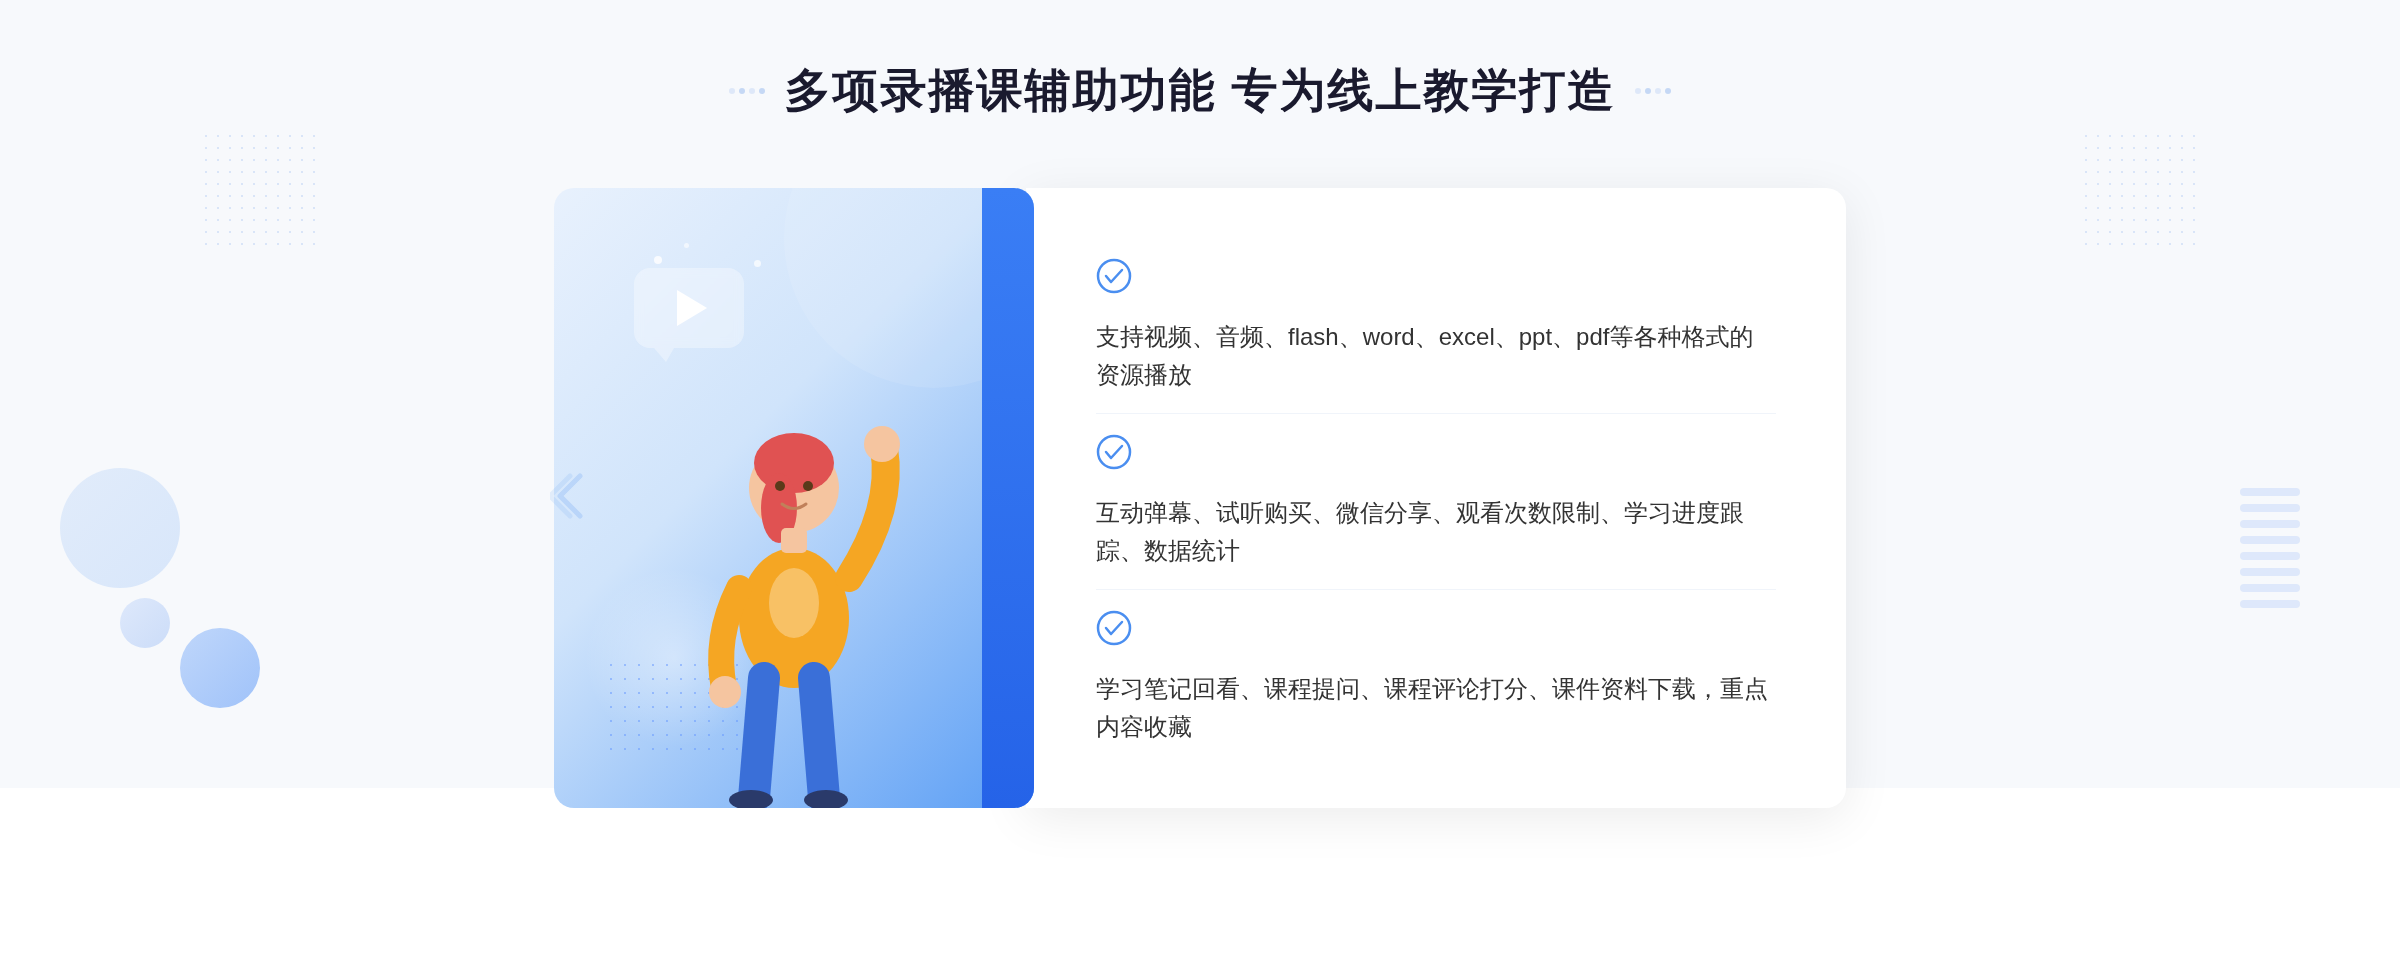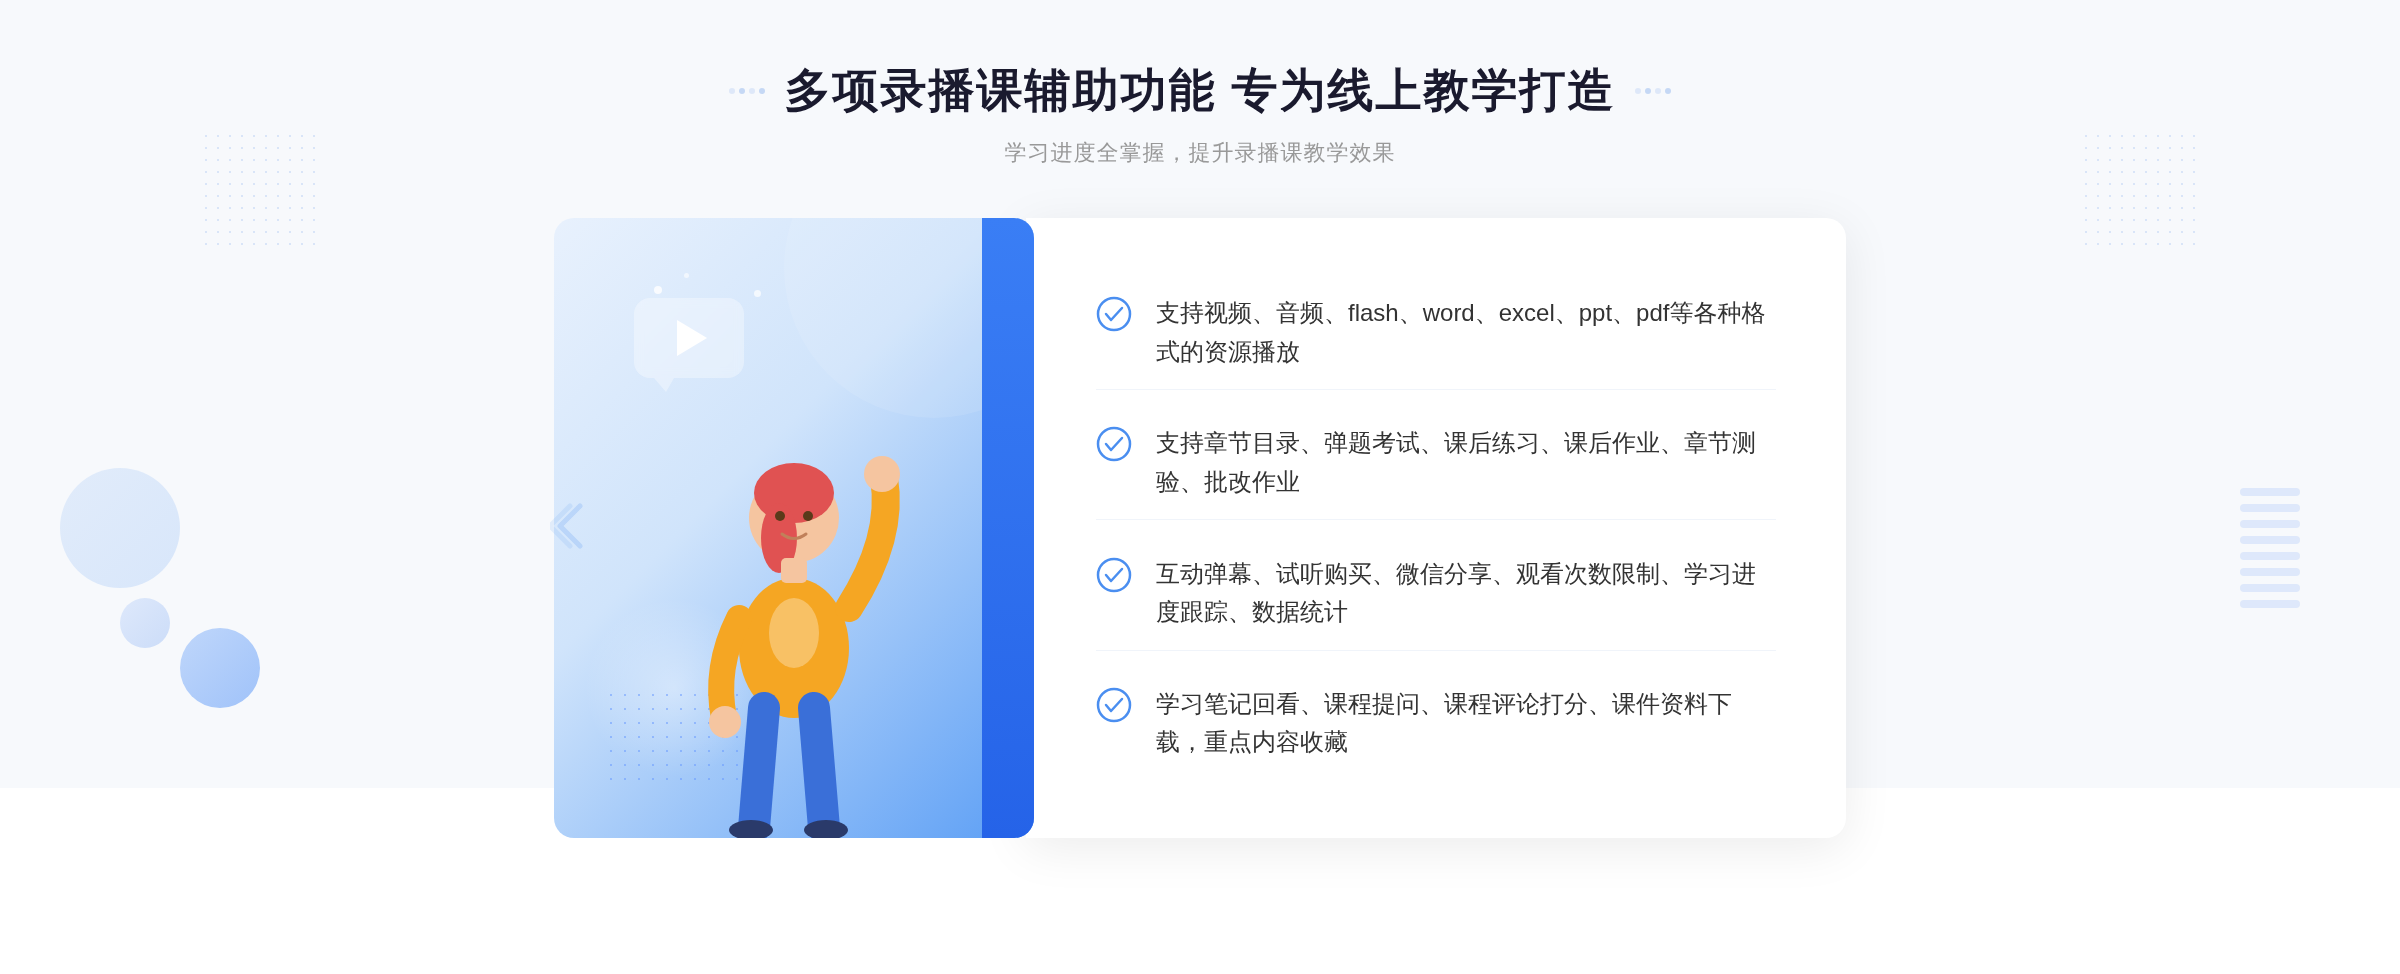--- a/index.html
+++ b/index.html
@@ -227,20 +227,21 @@
       justify-content: space-around;
       margin-left: -8px;
     }
 
     .feature-item {
       display: flex;
       align-items: flex-start;
       gap: 24px;
       padding: 18px 0;
       border-bottom: 1px solid #f0f4fa;
+      flex-direction: column;
     }
 
     .feature-item:last-child {
       border-bottom: none;
     }
 
     .check-icon {
       width: 36px;
       height: 36px;
       flex-shrink: 0;
@@ -335,21 +336,20 @@
         <span></span>
       </div>
       <h1 class="main-title">多项录播课辅助功能 专为线上教学打造</h1>
       <div class="title-decoration">
         <span></span>
         <span></span>
         <span></span>
         <span></span>
       </div>
     </div>
-    <p class="subtitle">学习进度全掌握，提升录播课教学效果</p>
   </div>
 
   <div class="content-area">
 
     <div class="illustration-card">
 
       <div class="play-bubble">
         <div class="play-bubble-bg">
           <div class="play-triangle"></div>
         </div>
@@ -410,29 +410,20 @@
       <div class="feature-item">
         <div class="check-icon">
           <svg viewBox="0 0 36 36" xmlns="http://www.w3.org/2000/svg">
             <circle cx="18" cy="18" r="16" stroke="#4a8ef0" stroke-width="2.5" fill="none"></circle>
             <polyline points="10,18 15,24 26,12" stroke="#4a8ef0" stroke-width="2.5" fill="none" stroke-linecap="round" stroke-linejoin="round"></polyline>
           </svg>
         </div>
         <p class="feature-text">支持视频、音频、flash、word、excel、ppt、pdf等各种格式的资源播放</p>
       </div>
 
-      <div class="feature-item">
-        <div class="check-icon">
-          <svg viewBox="0 0 36 36" xmlns="http://www.w3.org/2000/svg">
-            <circle cx="18" cy="18" r="16" stroke="#4a8ef0" stroke-width="2.5" fill="none"></circle>
-            <polyline points="10,18 15,24 26,12" stroke="#4a8ef0" stroke-width="2.5" fill="none" stroke-linecap="round" stroke-linejoin="round"></polyline>
-          </svg>
-        </div>
-        <p class="feature-text">支持章节目录、弹题考试、课后练习、课后作业、章节测验、批改作业</p>
-      </div>
 
       <div class="feature-item">
         <div class="check-icon">
           <svg viewBox="0 0 36 36" xmlns="http://www.w3.org/2000/svg">
             <circle cx="18" cy="18" r="16" stroke="#4a8ef0" stroke-width="2.5" fill="none"></circle>
             <polyline points="10,18 15,24 26,12" stroke="#4a8ef0" stroke-width="2.5" fill="none" stroke-linecap="round" stroke-linejoin="round"></polyline>
           </svg>
         </div>
         <p class="feature-text">互动弹幕、试听购买、微信分享、观看次数限制、学习进度跟踪、数据统计</p>
       </div>

